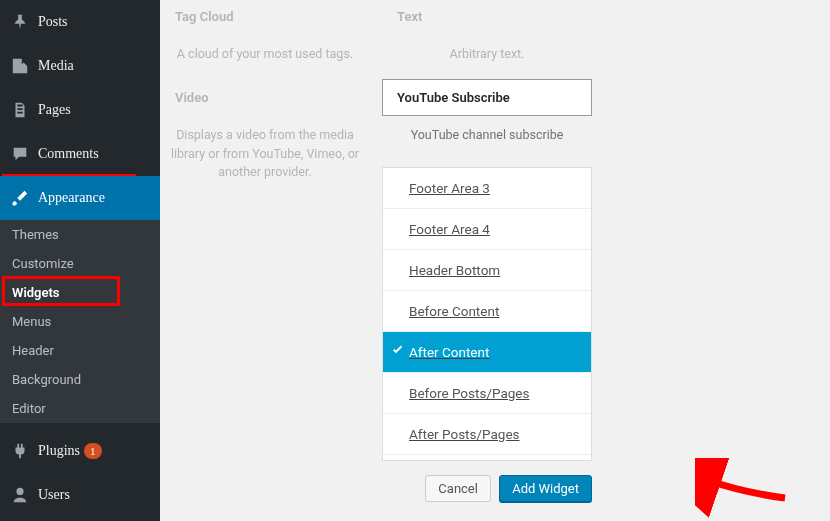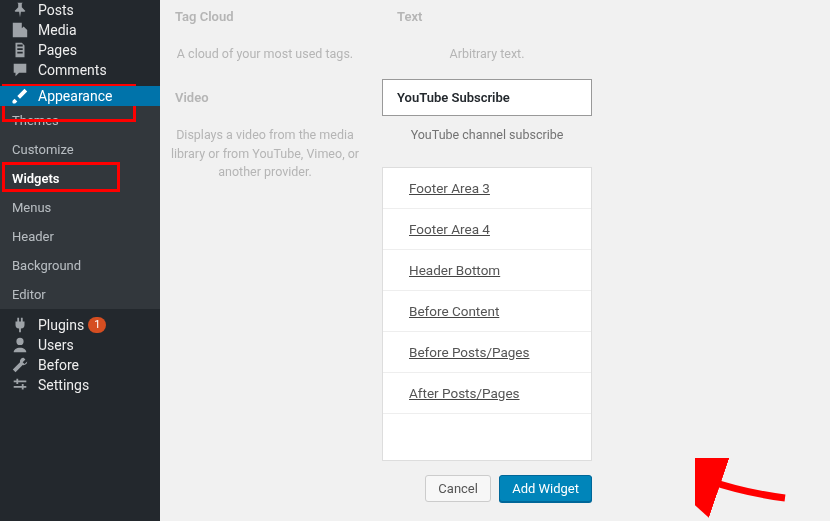--- a/index.html
+++ b/index.html
@@ -17,25 +17,26 @@
     width: 160px;
     background: #23282d;
     height: 521px;
     float: left;
     color: #eee;
     position: relative;
   }
   .side-item {
     display: flex;
     align-items: center;
-    padding: 0 10px;
+    padding: 12px 10px;
     font-size: 14px;
     color: #eee;
     cursor: pointer;
     position: relative;
+    font-family: Liberation Serif, serif;
   }
   .side-item .icon {
     width: 20px; height: 20px;
     margin-right: 8px;
     display: flex; align-items: center; justify-content: center;
     color: rgba(240,245,250,0.6);
   }
   .side-active {
     background: #0073aa;
     color: #fff;
@@ -211,21 +212,21 @@
 
   <div class="side-item">
     <span class="icon">
       <svg width="18" height="18" viewBox="0 0 20 20" fill="currentColor">
           <path d="M3 3h14v10H9l-4 4v-4H3V3z"></path>
         </svg>
     </span>
     <span>Comments</span>
   </div>
 
-  <div style="position:relative; margin-top:6px;">
+  <div style="position:relative; margin-top:0;">
     <div class="hl-red-pos" style="left:2px; top:-2px; width:134px; height:38px;"></div>
     <div class="side-item side-active">
       <span class="icon">
         <svg width="18" height="18" viewBox="0 0 20 20" fill="currentColor">
             <path d="M15 2l3 3-8 8-3-3 8-8zM4 13l3 3-2 2c-1 1-3 0-3 0s-1-2 0-3l2-2z"></path>
           </svg>
       </span>
       <span>Appearance</span>
       <span class="arrow-pointer"></span>
     </div>
@@ -306,20 +307,23 @@
       <span>YouTube Subscribe</span>
     </div>
     <div class="widget-desc" style="color:#737373;">YouTube channel subscribe</div>
 
     <div class="area-list-wrap">
       <div class="area-list" id="area-list">
           <div class="area-option"><span>Footer Area 3</span></div>
           <div class="area-option"><span>Footer Area 4</span></div>
           <div class="area-option"><span>Header Bottom</span></div>
           <div class="area-option"><span>Before Content</span></div>
+          <div class="area-option selected"><span class="check"><svg width="14" height="14" viewBox="0 0 20 20" fill="white">
+                <path d="M7 14L3 10l2-2 2 2 7-7 2 2-9 9z"></path>
+              </svg></span><span>After Content</span></div>
           <div class="area-option"><span>Before Posts/Pages</span></div>
           <div class="area-option"><span>After Posts/Pages</span></div>
           <div class="area-option"></div>
         </div>
     </div>
 
     <div class="btn-row">
       <span class="btn">Cancel</span>
       <span class="btn btn-primary">Add Widget</span>
     </div>

